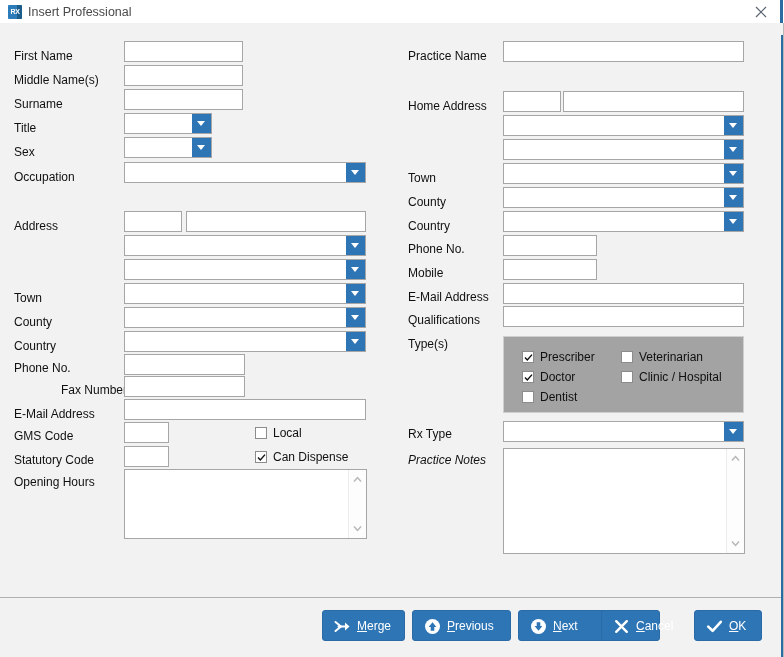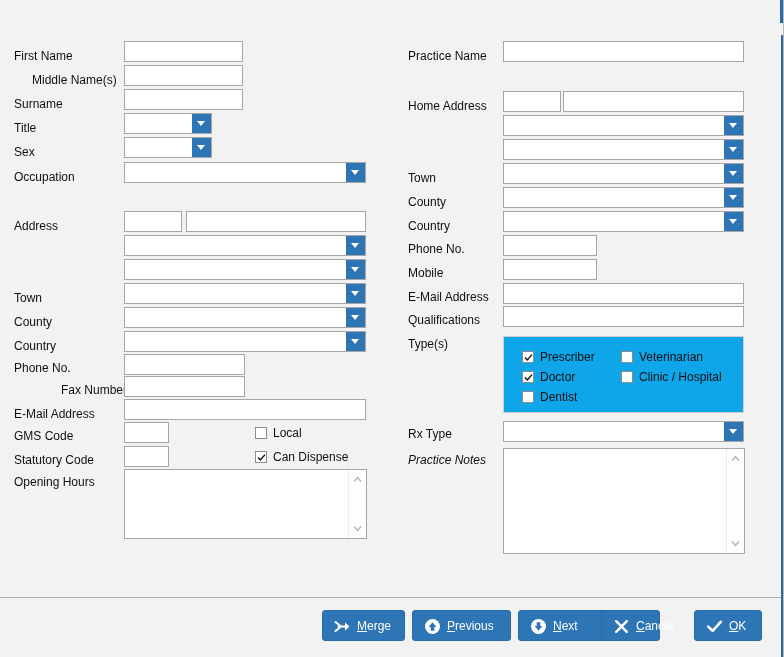--- a/index.html
+++ b/index.html
@@ -217,21 +217,21 @@
     color: #101010;
     white-space: nowrap;
     line-height: 15px;
   }
 
   
   .groupbox {
     position: absolute;
     box-sizing: border-box;
     border: 1px solid #cfcfcf;
-    background: #0ea5e9;
+    background: #a3a3a3;
   }
 
   
   #footer {
     position: absolute;
     left: 0; top: 597px;
     width: 781px; height: 60px;
     background: #f2f2f2;
     border-top: 1px solid #b0b0b0;
   }
@@ -261,29 +261,41 @@
     position: absolute;
     left: 11px; top: 7px;
     width: 17px; height: 17px;
   }
 </style>
 </head>
 <body>
 
 <div id="window">
 
+  <div id="titlebar">
+    <div id="app-icon">
+      <div class="corner"></div>
+      <div class="glyph">RX</div>
+    </div>
+    <div id="title-text">Insert Professional</div>
+    <div id="close-button">
+      <svg width="12" height="12" viewBox="0 0 12 12">
+        <path d="M1 1 L11 11 M11 1 L1 11" stroke="#5a6472" stroke-width="1.2" fill="none"></path>
+      </svg>
+    </div>
+  </div>
   <div id="right-accent"></div>
   <div id="right-accent-gap"></div>
 
   <div id="form-body">
 
     <div class="lbl" style="left:14px; top:26px;">First Name</div>
     <input class="tb" style="left: 124px; top: 18px; width: 119px;" value="">
 
-    <div class="lbl" style="left:14px; top:50px;margin-left:18px;">Middle Name(s)</div>
+    <div class="lbl" style="left:14px; top:50px;">Middle Name(s)</div>
     <input class="tb" style="left: 124px; top: 42px; width: 119px;" value="">
 
     <div class="lbl" style="left:14px; top:74px;">Surname</div>
     <input class="tb" style="left: 124px; top: 66px; width: 119px;" value="">
 
     <div class="lbl" style="left:14px; top:98px;">Title</div>
     <div class="cb" style="left:124px; top:90px; width:88px;">
       <div class="cb-text"></div>
       <div class="cb-arrow"></div>
     </div>

